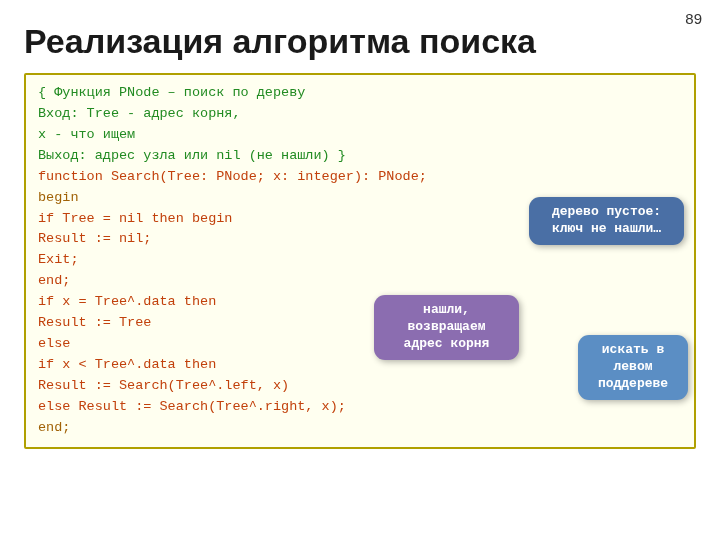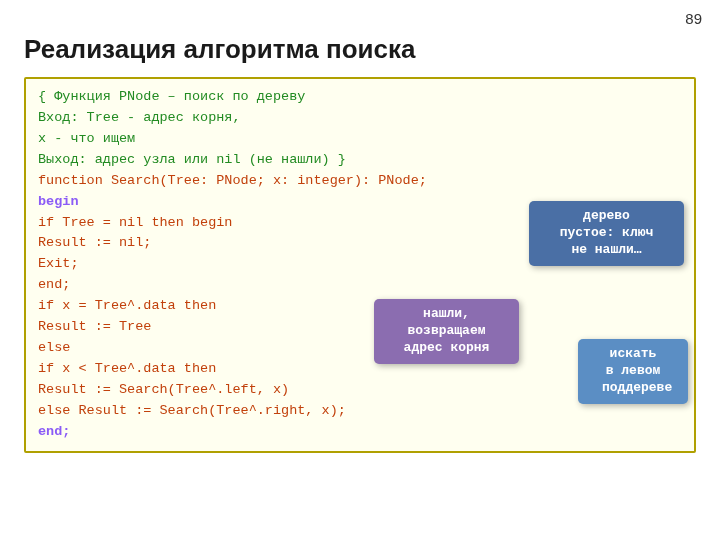--- a/index.html
+++ b/index.html
@@ -24,25 +24,25 @@
     .page-number {
       position: absolute;
       top: 10px;
       right: 18px;
       font-size: 15px;
       color: #333;
       font-weight: normal;
     }
 
     .slide-title {
-      font-size: 26px;
+      font-size: 34px;
       font-weight: bold;
       color: #1a1a1a;
       margin-bottom: 12px;
-      margin-top: 16px;
+      margin-top: 4px;
     }
 
     .code-box {
       background: #fffff0;
       border: 2px solid #b0a000;
       border-radius: 2px;
       padding: 8px 12px;
       font-family: 'Courier New', Courier, monospace;
       font-size: 13.5px;
       line-height: 1.55;
@@ -50,42 +50,42 @@
       position: relative;
       width: 100%;
     }
 
     .comment-line {
       color: #228B22;
       font-weight: normal;
     }
 
     .code-keyword {
-      color: #8b5cf6;
-      font-weight: bold;
+      color: #a16207;
+      font-weight: normal;
     }
 
     .code-normal {
       color: #c2410c;
     }
 
     .code-fixed {
       font-family: 'Courier New', Courier, monospace;
       font-size: 13.5px;
       line-height: 1.55;
     }
 
     .tooltip {
       position: absolute;
-      border-radius: 5px;
+      border-radius: 11px;
       font-size: 13px;
       font-weight: bold;
       text-align: center;
       color: #fff;
-      padding: 7px 24px;
+      padding: 7px 16px;
       line-height: 1.3;
       box-shadow: 2px 2px 6px rgba(0,0,0,0.3);
     }
 
     .tooltip-blue-dark {
       background: #4a6fa5;
     }
 
     .tooltip-purple {
       background: #8b6db0;

